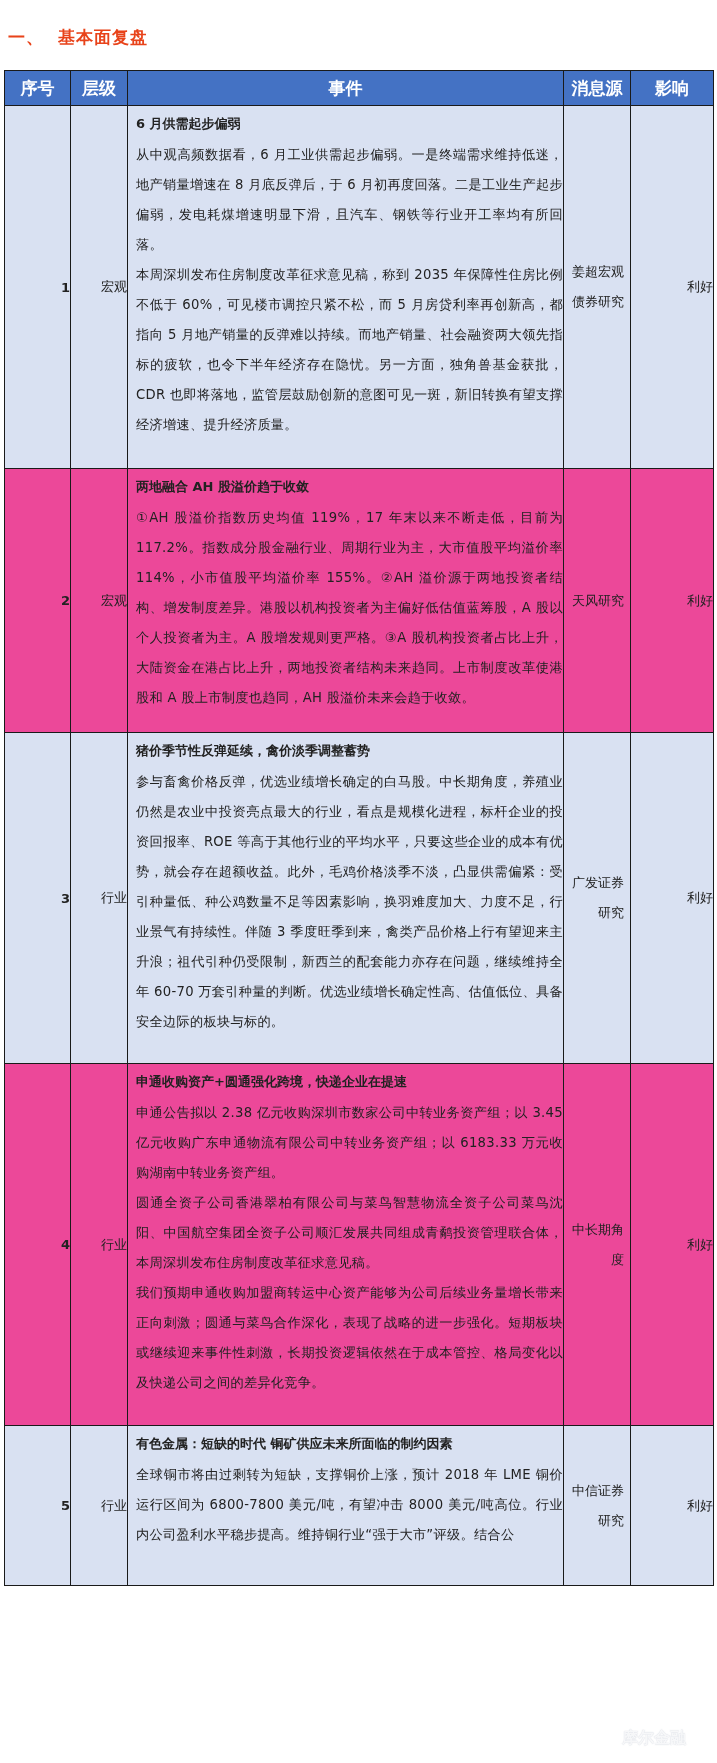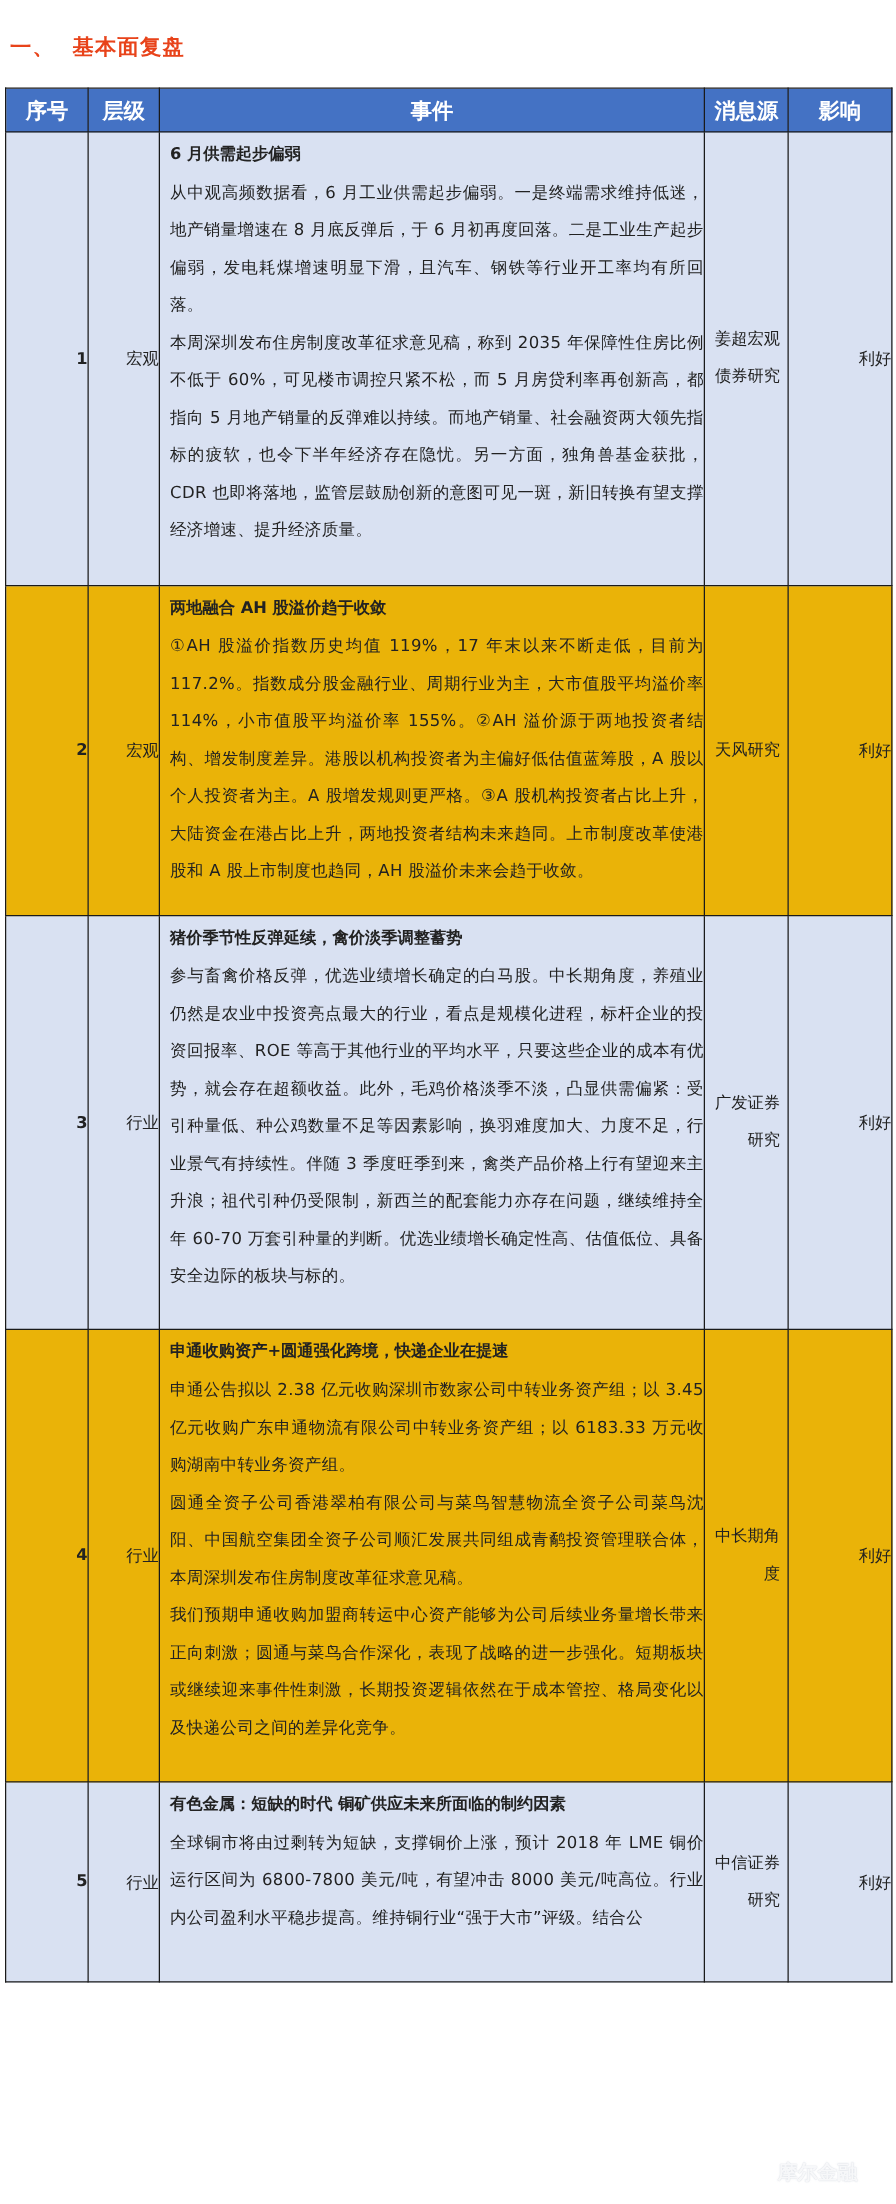--- a/index.html
+++ b/index.html
@@ -8,21 +8,21 @@
   .section-title { position: absolute; left: 8px; top: 26px; font-size: 17px; font-weight: bold;
                    color: #e8431a; letter-spacing: 1px; }
   .section-title .num { margin-right: 14px; }
   table { position: absolute; left: 4px; top: 70px; width: 709px; border-collapse: collapse;
           table-layout: fixed; }
   th, td { border: 1.5px solid #1a1a1a; }
   th { background: #4472c4; color: #ffffff; font-size: 17px; font-weight: bold; height: 34px;
        padding: 0; text-align: center; }
   td { font-size: 13px; vertical-align: middle; text-align: right; padding: 0; }
   tr.shade td { background: #d9e1f2; }
-  tr.plain td { background: #eab308; }
+  tr.plain td { background: #ec4899; }
   td.event { text-align: left; vertical-align: top; padding: 6px 0 4px 8px; }
   .ev-title { font-weight: bold; font-size: 13px; line-height: 24px; margin-bottom: 4px; }
   .ev-para { font-size: 13.2px; line-height: 30px; text-align: justify; letter-spacing: 0.3px; }
   td.num { font-weight: bold; font-size: 13px; }
   td.src { line-height: 30px; padding: 0 6px; }
   .watermark { position: absolute; left: 588px; top: 1728px; color: rgba(255,255,255,0.85);
                font-size: 16px; font-weight: bold; display: flex; align-items: center; gap: 4px;
                text-shadow: 0 0 1px rgba(150,160,180,0.6); }
   .wm-icon { width: 30px; height: 16px; position: relative; }
   .wm-icon span { position: absolute; top: 0; width: 16px; height: 16px; border-radius: 50%;

